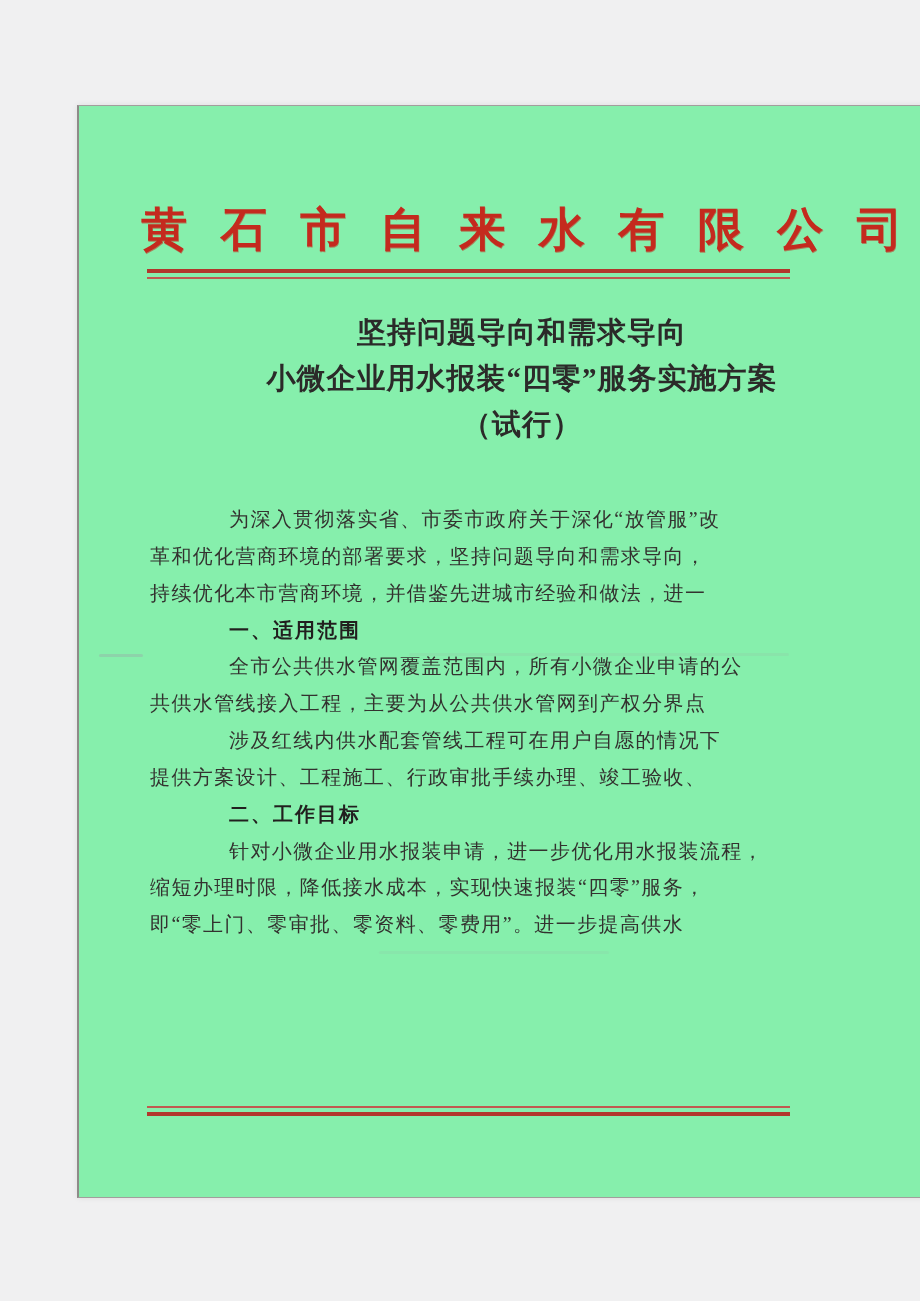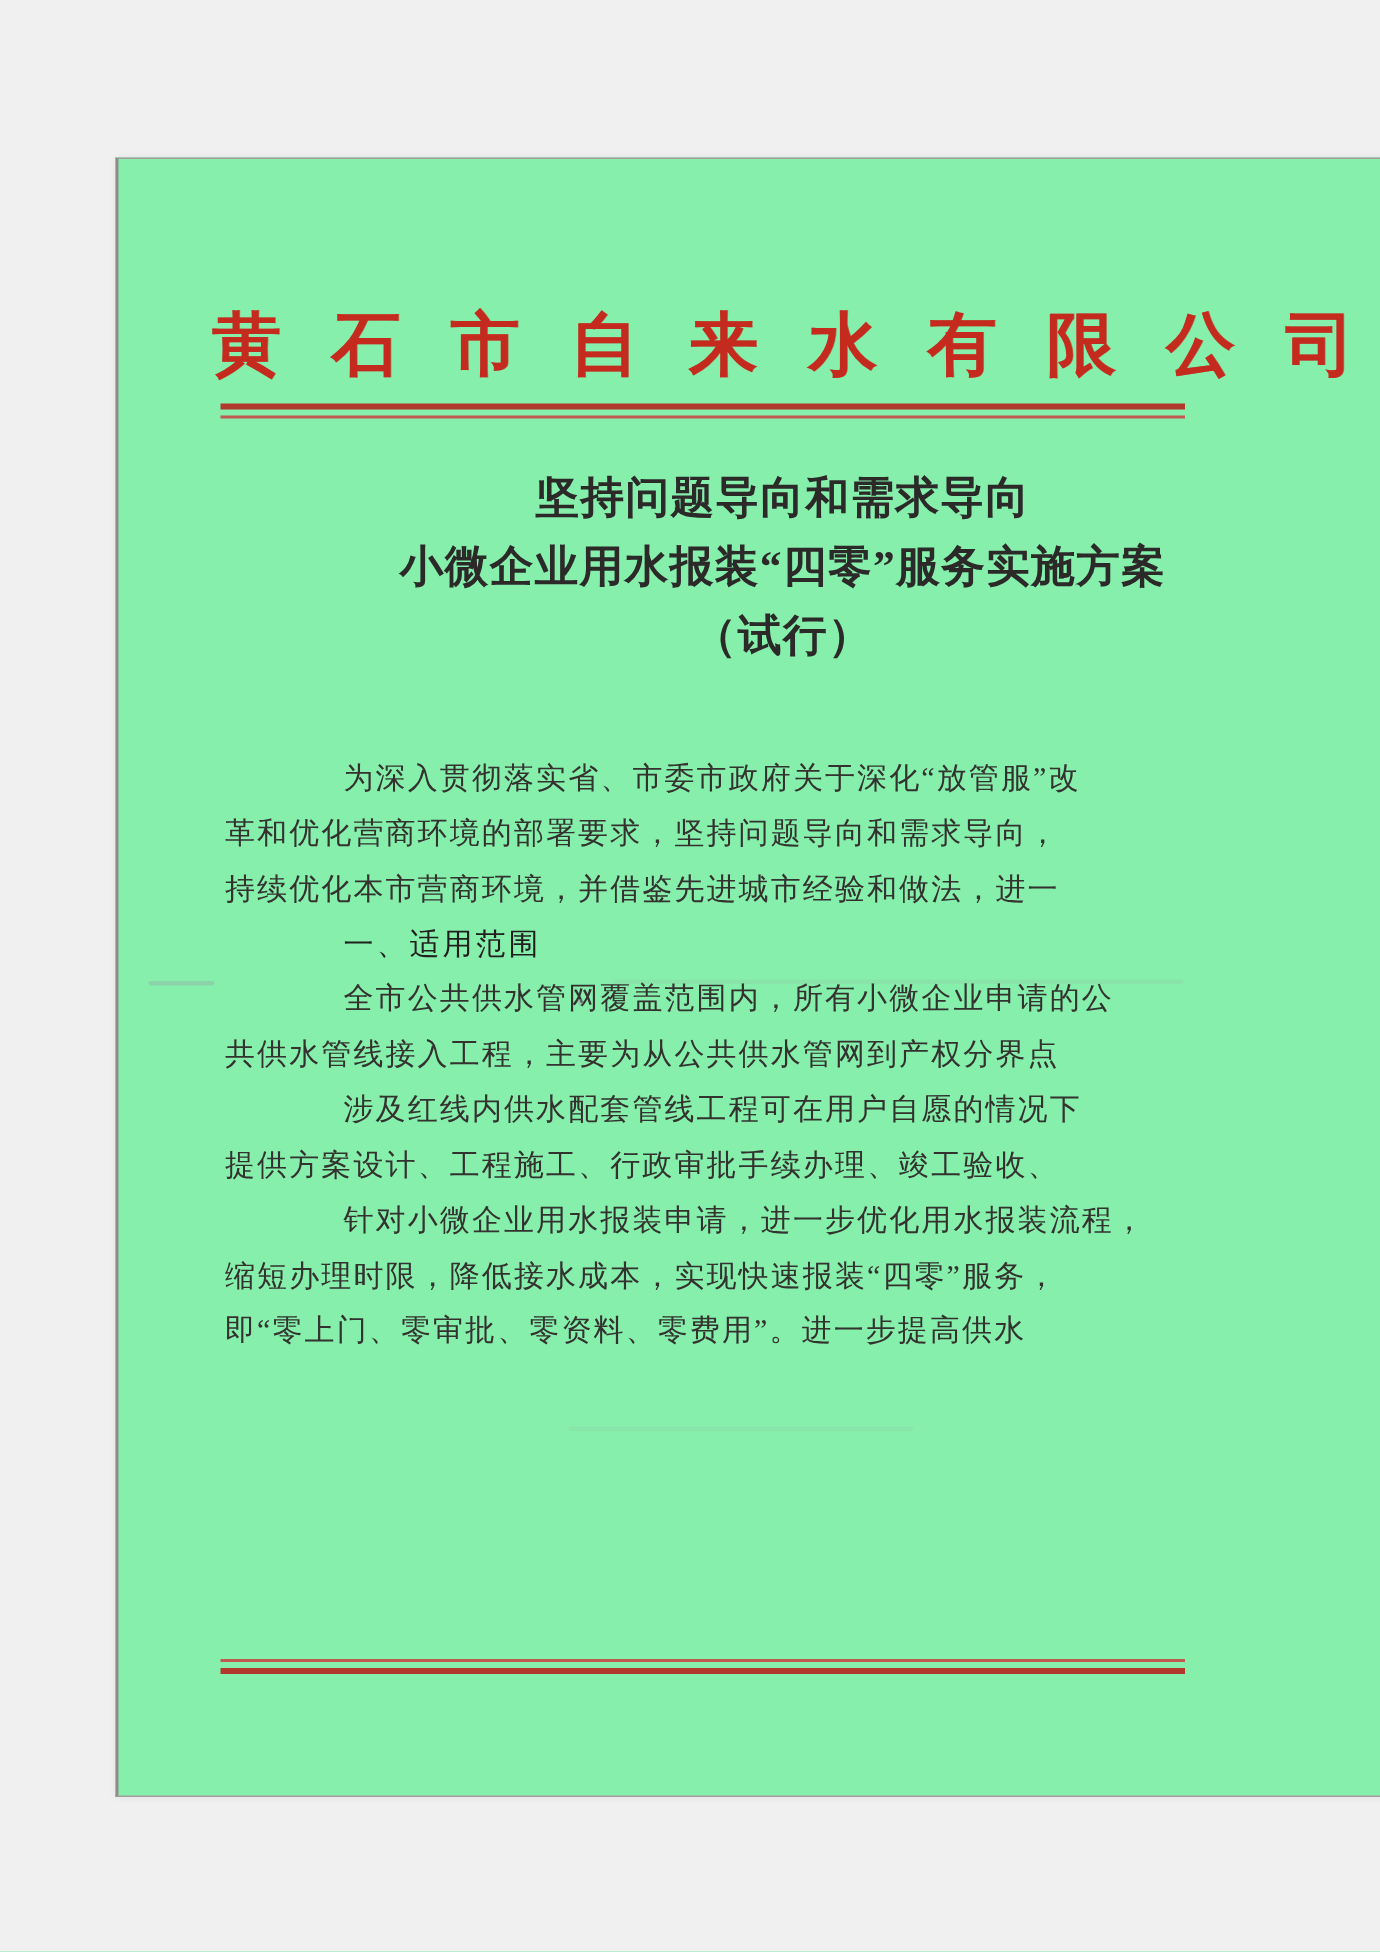--- a/index.html
+++ b/index.html
@@ -66,21 +66,21 @@
     font-size: 20px;
     line-height: 36.85px;
     letter-spacing: 1.4px;
     color: #33322f;
     white-space: nowrap;
   }
   .doc-body .line { display: block; }
   .doc-body .first { padding-left: 79px; }
   .doc-body .heading {
     font-family: "Liberation Sans", sans-serif;
-    font-weight: 400;
+    font-weight: 700;
     color: #211f1e;
     padding-left: 79px;
     letter-spacing: 2px;
   }
   
   .smudge {
     position: absolute;
     background: #9aa0a6;
     border-radius: 2px;
     pointer-events: none;
@@ -116,20 +116,21 @@
     <span class="line">持续优化本市营商环境，并借鉴先进城市经验和做法，进一</span>
 
     <span class="line heading">一、适用范围</span>
 
     <span class="line first">全市公共供水管网覆盖范围内，所有小微企业申请的公</span>
     <span class="line">共供水管线接入工程，主要为从公共供水管网到产权分界点</span>
 
     <span class="line first">涉及红线内供水配套管线工程可在用户自愿的情况下</span>
     <span class="line">提供方案设计、工程施工、行政审批手续办理、竣工验收、</span>
 
+    <span class="line heading">二、工作目标</span>
 
     <span class="line first">针对小微企业用水报装申请，进一步优化用水报装流程，</span>
     <span class="line">缩短办理时限，降低接水成本，实现快速报装“四零”服务，</span>
     <span class="line">即“零上门、零审批、零资料、零费用”。进一步提高供水</span>
   </div>
 
   <div class="rule rule-bottom">
     <div class="thin"></div>
     <div class="gap"></div>
     <div class="thick"></div>

